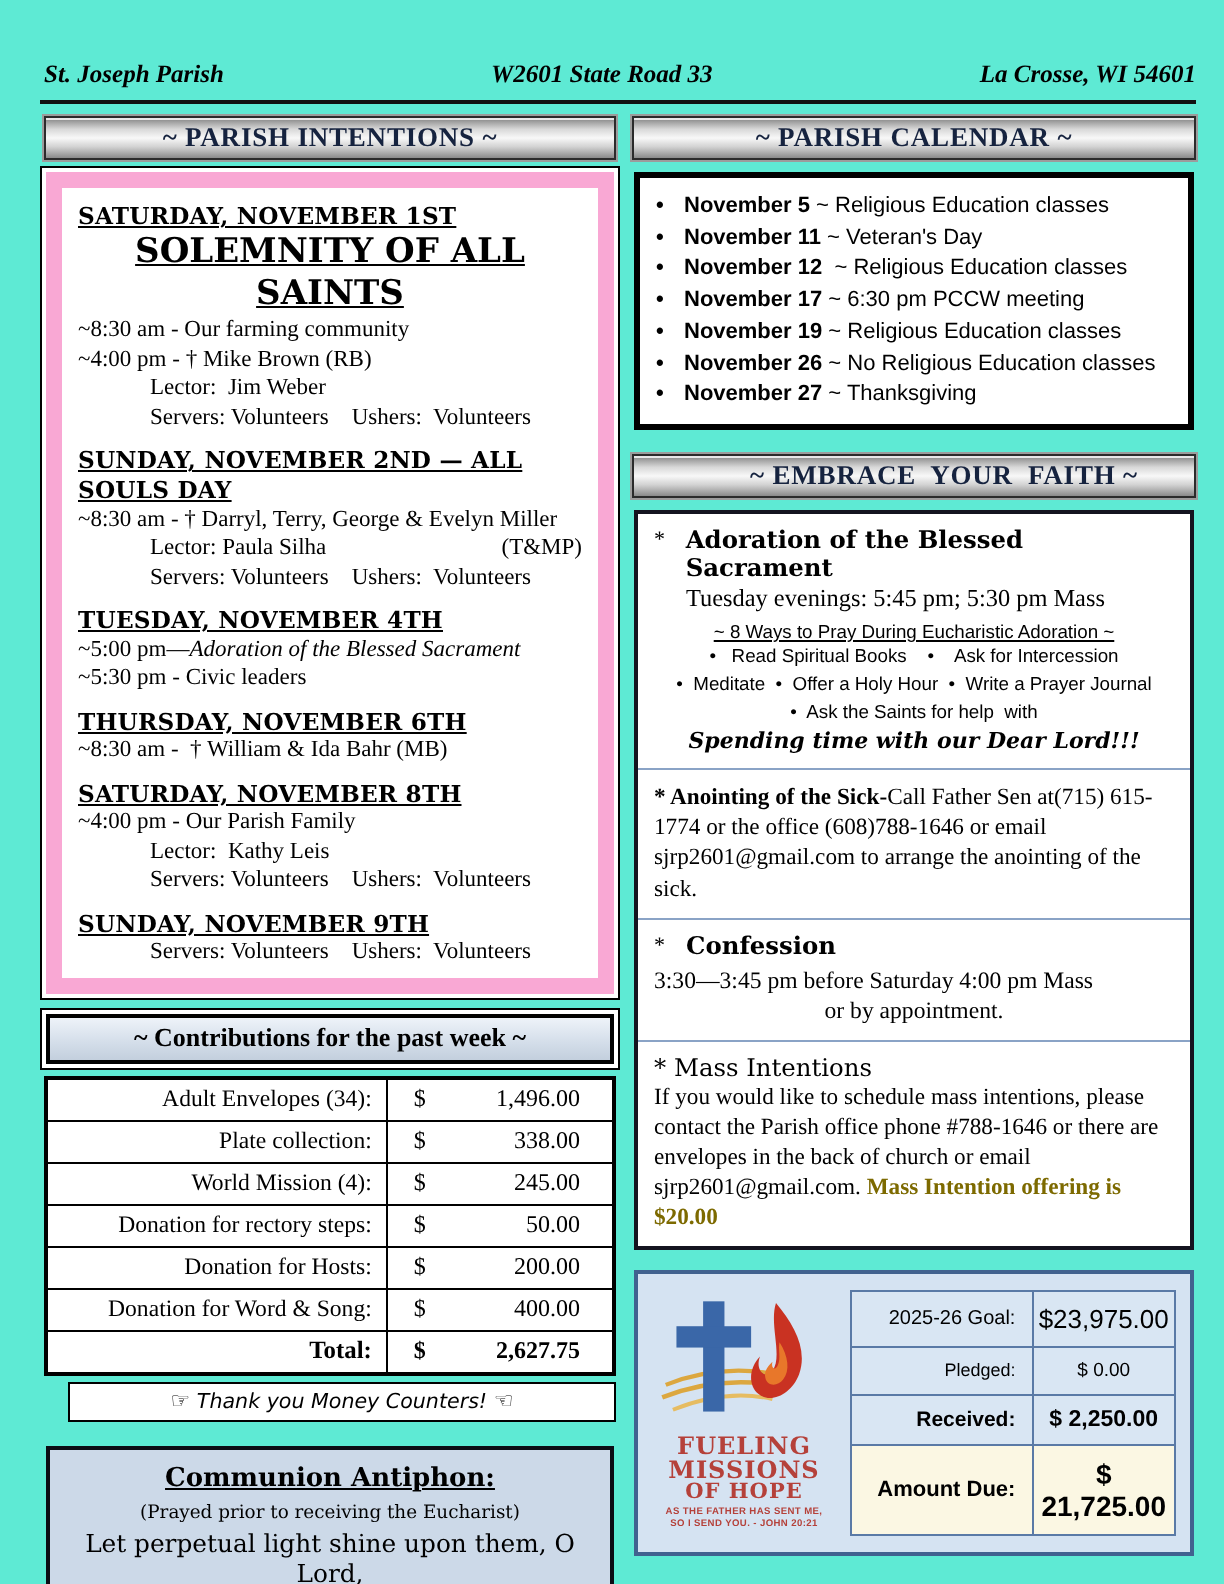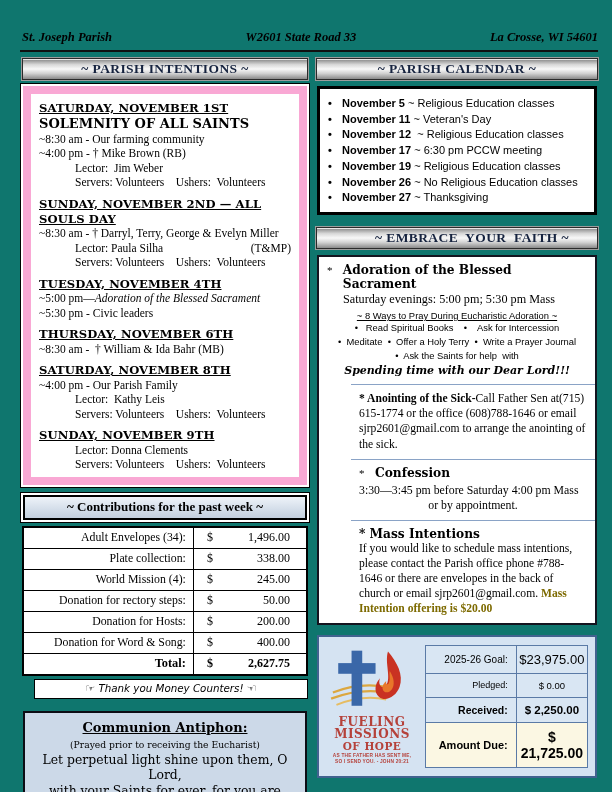--- a/index.html
+++ b/index.html
@@ -1,16 +1,16 @@
 <!DOCTYPE html>
 <html><head>
 <meta charset="utf-8">
 <style>
   html,body{margin:0;padding:0;background:#e9e9e9;}
-  .page{position:relative;width:612px;height:792px;background:#0f766e;margin:0 auto;
+  .page{position:relative;width:612px;height:792px;background:#5eead4;margin:0 auto;
         font-family:"Liberation Serif","DejaVu Serif",serif;color:#000;overflow:hidden;}
 
   
   .masthead{position:absolute;left:22px;width:576px;top:30px;display:flex;
             justify-content:space-between;align-items:baseline;
             font-weight:bold;font-style:italic;font-size:12.5px;}
   .mast-rule{position:absolute;left:20px;width:578px;top:50px;border-top:2px solid #111;}
 
   
   .col-left{position:absolute;left:22px;top:58px;width:286px;}
@@ -25,22 +25,22 @@
 
   
   .dbox{background:#fff;border:8px solid #f9a8d4;box-shadow:0 0 0 2px #fff,0 0 0 3px #000;
         margin:6px 1px 0 1px;}
 
   
   .intent{padding:7px 8px 5px 8px;font-size:11.5px;line-height:1.26;min-height:362px;}
   .iblock{margin-bottom:7px;}
   .dayhead{font-family:"DejaVu Serif",serif;font-weight:bold;font-size:11.6px;
            text-decoration:underline;letter-spacing:.1px;}
-  .subhead{text-align:left;font-family:"DejaVu Serif",serif;font-weight:bold;
-           font-size:13px;}
+  .subhead{text-align:center;font-family:"DejaVu Serif",serif;font-weight:bold;
+           font-size:17px;text-decoration:underline;}
   .ind{padding-left:36px;white-space:pre-wrap;}
   .mass{white-space:pre-wrap;}
   .lector-row{display:flex;justify-content:space-between;padding-left:36px;}
 
   
   .subbar{margin:10px 1px 0 1px;text-align:center;font-weight:bold;font-size:13px;
           padding:2px 0 3px 0;border:2px solid #000;box-shadow:0 0 0 2px #fff,0 0 0 3px #000;
           background:linear-gradient(180deg,#eef3f9 0%,#d3dde9 60%,#c3cfdd 100%);}
   .ctable{width:100%;border-collapse:collapse;margin-top:6px;border:2px solid #000;
           background:#fff;}
@@ -67,38 +67,38 @@
           padding:7px 4px 6px 8px;font-family:"Liberation Sans","DejaVu Sans",sans-serif;
           font-size:11px;line-height:1.43;}
   .cal-item{display:flex;}
   .cal-item .blt{width:14px;text-align:left;font-weight:bold;}
   .cal-item .date{font-weight:bold;white-space:pre;}
   .cal-item .desc{white-space:pre-wrap;}
 
   
   .faithbox{margin:6px 1px 0 1px;border:2px solid #14141f;background:#fff;}
   .faith-sec{padding:6px 8px 7px 8px;}
-  .faith-sec + .faith-sec{border-top:1.5px solid #8aa3c6;margin-left:32px;}
+  .faith-sec + .faith-sec{border-top:1.5px solid #8aa3c6;}
   .ado-title-row{display:flex;}
   .star{width:16px;font-size:11px;padding-top:1px;}
   .ado-title{font-weight:bold;font-size:12.2px;font-family:"DejaVu Serif",serif;}
   .ado-sched{padding-left:16px;font-size:12.2px;margin-top:1px;}
   .ways-title{text-align:center;font-family:"Liberation Sans","DejaVu Sans",sans-serif;
               font-size:9.4px;text-decoration:underline;margin-top:3px;}
   .way-line{text-align:center;font-family:"Liberation Sans","DejaVu Sans",sans-serif;
             font-size:9.4px;line-height:1.5;white-space:pre-wrap;}
   .ado-close{text-align:center;font-style:italic;font-weight:bold;
              font-family:"DejaVu Serif",serif;font-size:11px;margin-top:1px;}
   .anoint,.mi-body{font-size:11.6px;line-height:1.3;}
   .anoint .lead{font-weight:bold;}
   .conf-title-row{display:flex;}
   .conf-title{font-weight:bold;font-size:12.2px;font-family:"DejaVu Serif",serif;}
   .conf-l1{font-size:11.8px;margin-top:3px;}
   .conf-l2{font-size:11.8px;text-align:center;}
-  .mi-title{font-weight:bold;font-size:12.2px;font-family:"DejaVu Serif",serif;}
+  .mi-title{font-weight:normal;font-size:12.2px;font-family:"DejaVu Serif",serif;}
   .mi-highlight{font-weight:bold;color:#7d6a00;}
 
   
   .appeal{margin:10px 1px 0 1px;border:2.5px solid #41628f;background:#d5e3f2;
           padding:8px 7px;display:flex;gap:7px;align-items:center;}
   .logo{width:92px;text-align:center;flex:none;}
   .logo-words{color:#b5413a;font-family:"DejaVu Serif",serif;font-weight:bold;
               line-height:1.02;letter-spacing:.5px;}
   .lw1,.lw2{font-size:12px;}
   .lw3{font-size:10.5px;}
@@ -164,21 +164,20 @@
 
       <div class="iblock">
         <div class="dayhead">SATURDAY, NOVEMBER 8TH</div>
         <div class="mass">~4:00 pm - Our Parish Family</div>
         <div class="ind">Lector:  Kathy Leis</div>
         <div class="ind">Servers: Volunteers    Ushers:  Volunteers</div>
       </div>
 
       <div class="iblock" style="margin-bottom:0;">
         <div class="dayhead">SUNDAY, NOVEMBER 9TH</div>
-        <div class="ind">Lector: Donna Clements</div>
         <div class="ind">Servers: Volunteers    Ushers:  Volunteers</div>
       </div>
     </div>
 
     <div class="subbar">~ Contributions for the past week ~</div>
 
     <table class="ctable">
       <tbody>
         <tr>
           <td class="lbl">Adult Envelopes (34):</td>
@@ -302,24 +301,24 @@
 
     <div class="bar" style="margin-top:12px;padding-left:30px;">~ EMBRACE  YOUR  FAITH ~</div>
 
     <div class="faithbox">
 
       <div class="faith-sec">
         <div class="ado-title-row">
           <span class="star">*</span>
           <span class="ado-title">Adoration of the Blessed Sacrament</span>
         </div>
-        <div class="ado-sched">Saturday evenings: 5:00 pm; 5:30 pm Mass</div>
+        <div class="ado-sched">Tuesday evenings: 5:45 pm; 5:30 pm Mass</div>
         <div class="ways-title">~ 8 Ways to Pray During Eucharistic Adoration ~</div>
         <div class="way-line">•   Read Spiritual Books    •    Ask for Intercession</div>
-        <div class="way-line">•  Meditate  •  Offer a Holy Terry  •  Write a Prayer Journal</div>
+        <div class="way-line">•  Meditate  •  Offer a Holy Hour  •  Write a Prayer Journal</div>
         <div class="way-line">•  Ask the Saints for help  with</div>
         <div class="ado-close">Spending time with our Dear Lord!!!</div>
       </div>
 
       <div class="faith-sec">
         <div class="anoint"><span class="lead">* Anointing of the Sick-</span><span>Call Father Sen at(715) 615-1774 or the office (608)788-1646 or email sjrp2601@gmail.com to arrange the anointing of the sick.</span></div>
       </div>
 
       <div class="faith-sec">
         <div class="conf-title-row">

